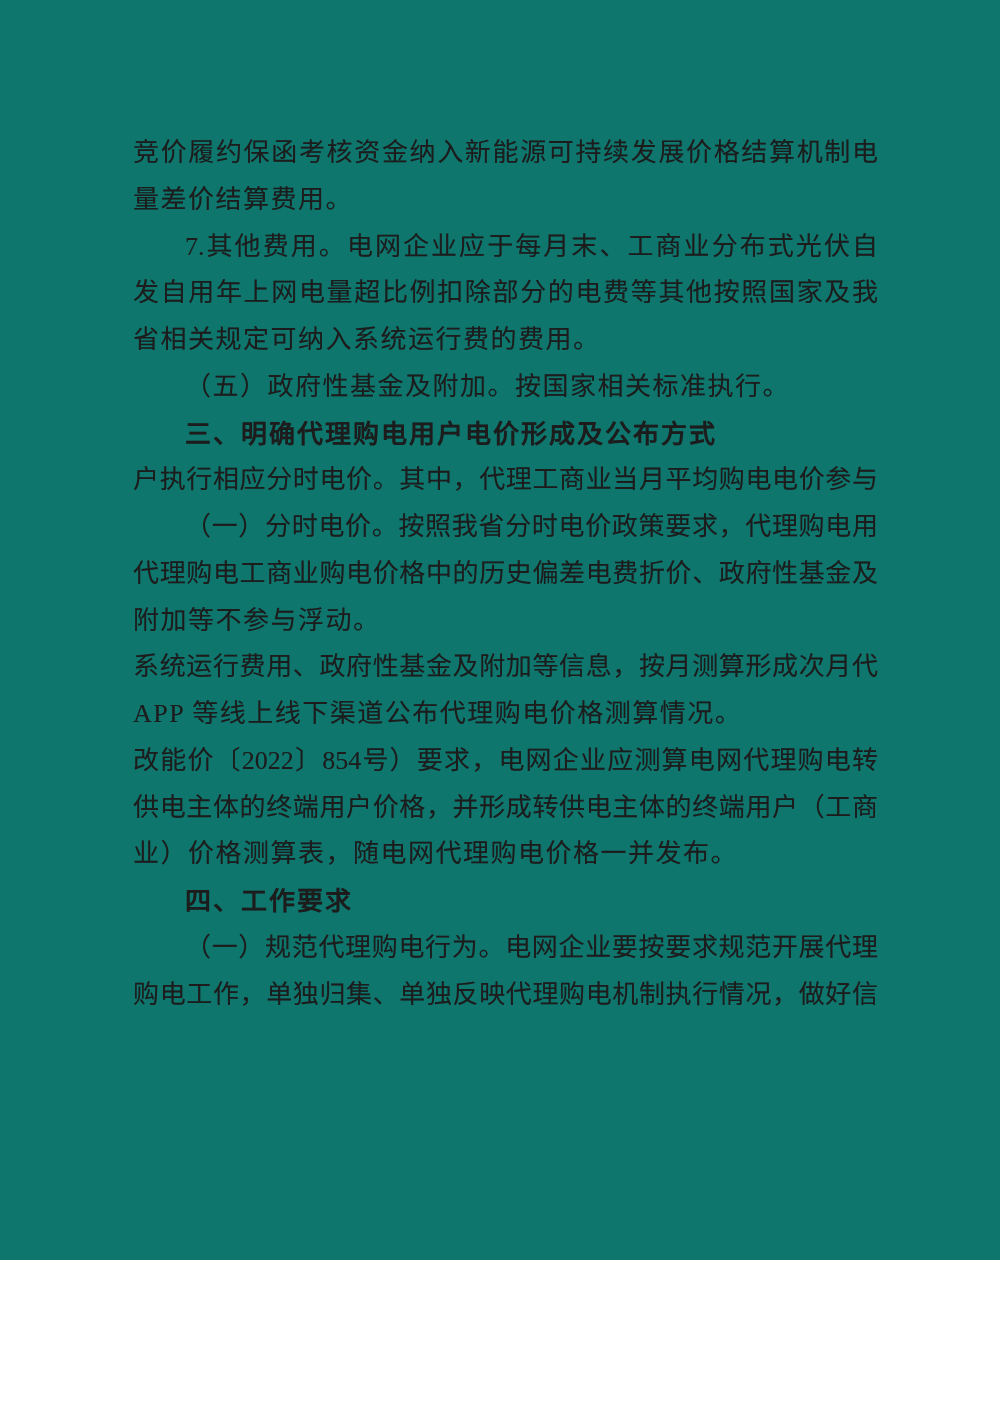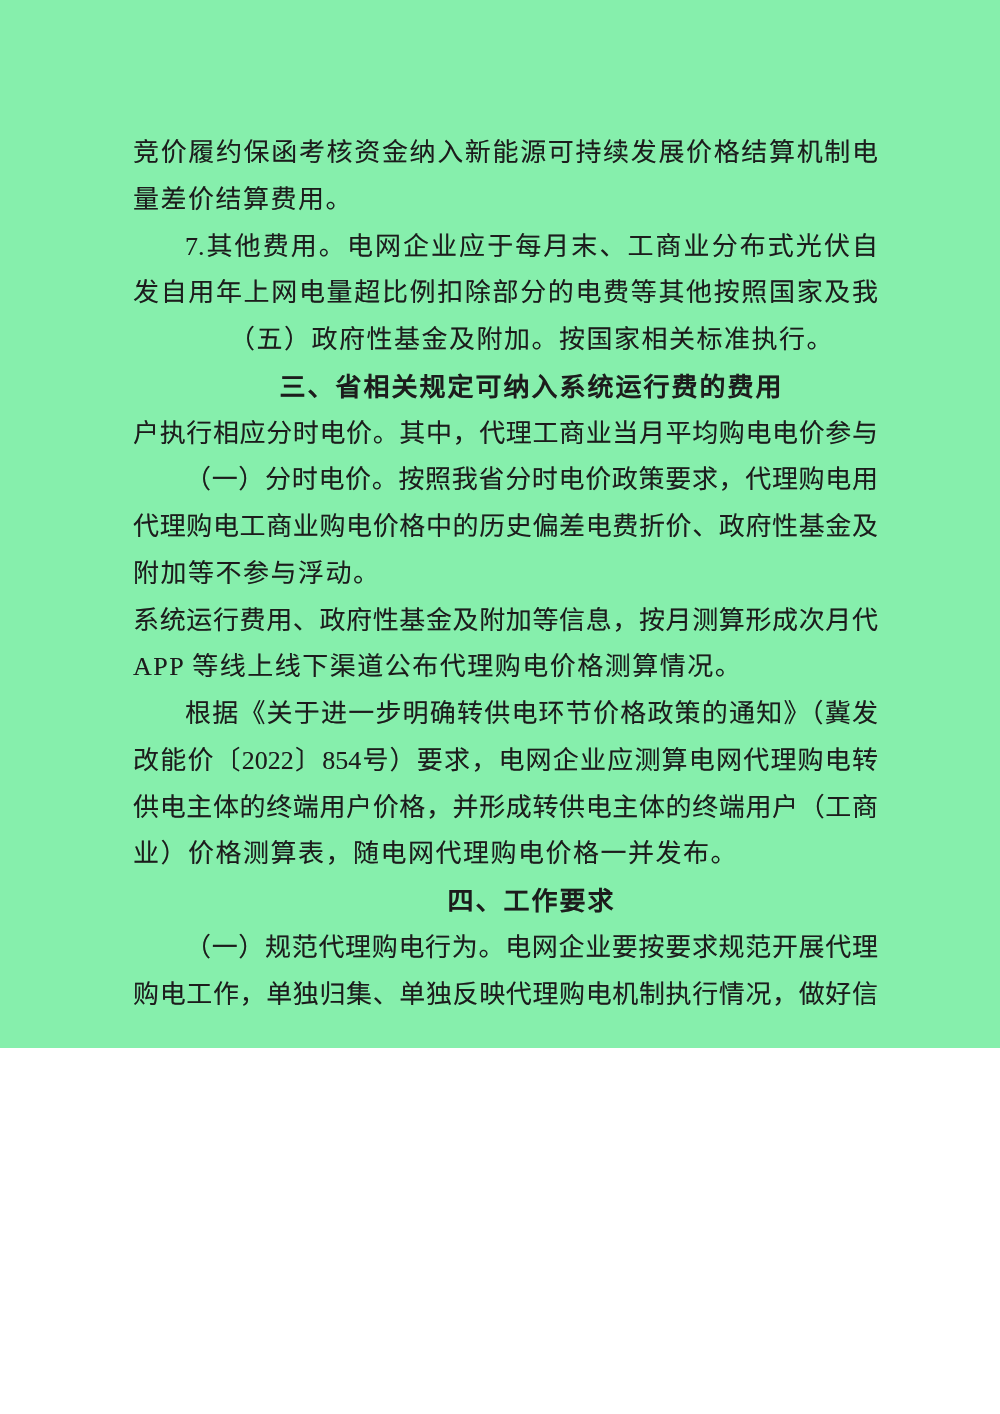--- a/index.html
+++ b/index.html
@@ -1,21 +1,21 @@
 <!DOCTYPE html>
 <html lang="zh-CN"><head>
 <meta charset="utf-8">
 <style>
   * { margin: 0; padding: 0; box-sizing: border-box; }
   html, body { width: 1000px; background: #ffffff; }
   .page {
     position: relative;
     width: 1000px;
-    height: 1048px;
-    background: #86efac;
+    height: 1260px;
+    background: #0f766e;
     overflow: hidden;
     color: #1c1c1c;
   }
   .text-block {
     position: absolute;
     left: 133px;
     top: 130px;
     width: 745px;
   }
   .line {
@@ -25,21 +25,21 @@
     height: 46.75px;
     color: #1c1c1c;
     text-align: left;
     text-shadow: 0 0 0.6px rgba(30,30,30,0.35);
   }
   .line.justify {
     text-align: justify;
     text-align-last: justify;
   }
   .line:not(.justify) { letter-spacing: 1.5px; }
-  .line.indent { text-indent: 2em; text-align: center; }
+  .line.indent { text-indent: 2em; }
   .seg-bold { font-weight: 400; }
   .seg-heading {
     font-family: "Liberation Sans", "DejaVu Sans", sans-serif;
     font-weight: 700;
     letter-spacing: 2px;
   }
   .page-footer {
     position: absolute;
     left: 133px;
     top: 1302px;
@@ -55,29 +55,29 @@
 </head>
 <body>
 
 <div class="page">
   <main class="text-block">
     <div>
         <div class="line justify"><span class="seg seg-regular">竞价履约保函考核资金纳入新能源可持续发展价格结算机制电</span></div>
         <div class="line"><span class="seg seg-regular">量差价结算费用。</span></div>
         <div class="line indent justify"><span class="seg seg-bold">7.其他费用。</span><span class="seg seg-regular">电网企业应于每月末、工商业分布式光伏自</span></div>
         <div class="line justify"><span class="seg seg-regular">发自用年上网电量超比例扣除部分的电费等其他按照国家及我</span></div>
+        <div class="line"><span class="seg seg-regular">省相关规定可纳入系统运行费的费用。</span></div>
         <div class="line indent"><span class="seg seg-bold">（五）政府性基金及附加。</span><span class="seg seg-regular">按国家相关标准执行。</span></div>
-        <div class="line indent"><span class="seg seg-heading">三、省相关规定可纳入系统运行费的费用</span></div>
+        <div class="line indent"><span class="seg seg-heading">三、明确代理购电用户电价形成及公布方式</span></div>
         <div class="line justify"><span class="seg seg-regular">户执行相应分时电价。其中，代理工商业当月平均购电电价参与</span></div>
         <div class="line indent justify"><span class="seg seg-bold">（一）分时电价。</span><span class="seg seg-regular">按照我省分时电价政策要求，代理购电用</span></div>
         <div class="line justify"><span class="seg seg-regular">代理购电工商业购电价格中的历史偏差电费折价、政府性基金及</span></div>
         <div class="line"><span class="seg seg-regular">附加等不参与浮动。</span></div>
         <div class="line justify"><span class="seg seg-regular">系统运行费用、政府性基金及附加等信息，按月测算形成次月代</span></div>
         <div class="line"><span class="seg seg-regular">APP 等线上线下渠道公布代理购电价格测算情况。</span></div>
-        <div class="line indent justify"><span class="seg seg-regular">根据《关于进一步明确转供电环节价格政策的通知》（冀发</span></div>
         <div class="line justify"><span class="seg seg-regular">改能价〔2022〕854号）要求，电网企业应测算电网代理购电转</span></div>
         <div class="line justify"><span class="seg seg-regular">供电主体的终端用户价格，并形成转供电主体的终端用户（工商</span></div>
         <div class="line"><span class="seg seg-regular">业）价格测算表，随电网代理购电价格一并发布。</span></div>
         <div class="line indent"><span class="seg seg-heading">四、工作要求</span></div>
         <div class="line indent justify"><span class="seg seg-bold">（一）规范代理购电行为。</span><span class="seg seg-regular">电网企业要按要求规范开展代理</span></div>
         <div class="line justify"><span class="seg seg-regular">购电工作，单独归集、单独反映代理购电机制执行情况，做好信</span></div>
       </div>
   </main>
   <footer class="page-footer">
     <span class="page-number">5</span>

